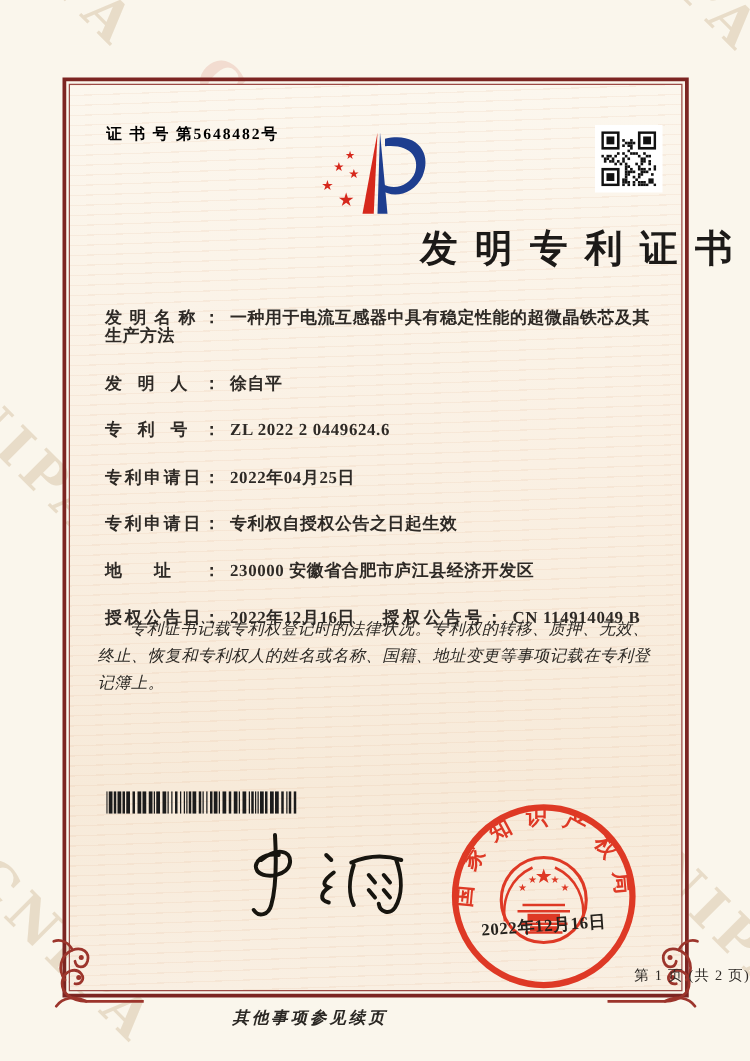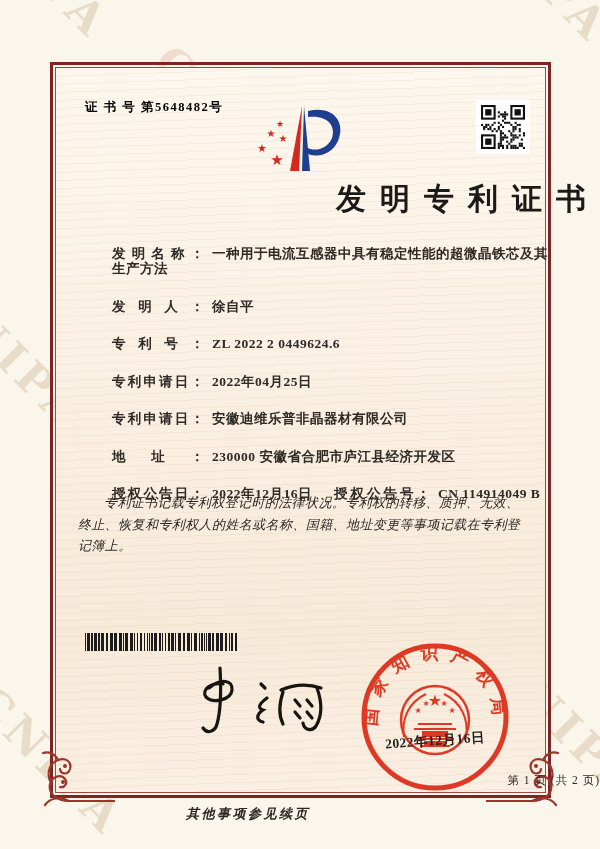--- a/index.html
+++ b/index.html
@@ -25,21 +25,21 @@
 
   .cert-no{position:absolute;left:85px;top:99px;z-index:2;font-size:12.5px;
     font-weight:bold;letter-spacing:1.5px;color:#000000;}
   .logo{position:absolute;left:250px;top:101px;z-index:2;}
   .qr{position:absolute;left:476px;top:100px;z-index:2;background:#fff;padding:5px;line-height:0;}
 
   .title{position:absolute;left:0;top:179px;width:100%;z-index:2;text-align:right;
     font-size:30px;font-weight:700;color:#1c1a18;letter-spacing:14px;text-indent:14px;}
 
   .fields{position:absolute;left:84px;top:246px;width:440px;z-index:2;
-    font-size:13.5px;font-weight:700;color:#2e2a26;margin-left:28px;}
+    font-size:13.5px;font-weight:700;color:#2e2a26;}
   .field-row{position:relative;min-height:14px;margin-bottom:22.5px;line-height:15px;}
   .flabel{display:inline-block;width:92px;text-align:justify;text-align-last:justify;
     vertical-align:top;}
   .flabel.w2{width:96px;}
   .fvalue{margin-left:8px;letter-spacing:.5px;}
   .pair2{position:absolute;left:222px;top:0;white-space:nowrap;}
 
   .legal{position:absolute;left:78px;top:492px;width:452px;z-index:2;
     font-style:italic;font-size:13px;line-height:21.5px;color:#2b2824;}
   .legal p{margin:0;text-indent:2em;letter-spacing:.4px;}
@@ -228,21 +228,21 @@
     <div class="field-row">
       <span class="flabel">发明人：</span><span class="fvalue">徐自平</span>
     </div>
     <div class="field-row">
       <span class="flabel">专利号：</span><span class="fvalue">ZL 2022 2 0449624.6</span>
     </div>
     <div class="field-row">
       <span class="flabel">专利申请日：</span><span class="fvalue">2022年04月25日</span>
     </div>
     <div class="field-row">
-      <span class="flabel">专利申请日：</span><span class="fvalue">安徽迪维乐普非晶器材有限公司</span>
+      <span class="flabel">专利申请日：</span><span class="fvalue">专利权自授权公告之日起生效</span>
     </div>
     <div class="field-row">
       <span class="flabel">地址：</span><span class="fvalue">230000 安徽省合肥市庐江县经济开发区</span>
     </div>
     <div class="field-row">
       <span class="flabel">授权公告日：</span><span class="fvalue">2022年12月16日</span>
       <span class="pair2">
         <span class="flabel w2">授权公告号：</span><span class="fvalue">CN 114914049 B</span>
       </span>
     </div>

